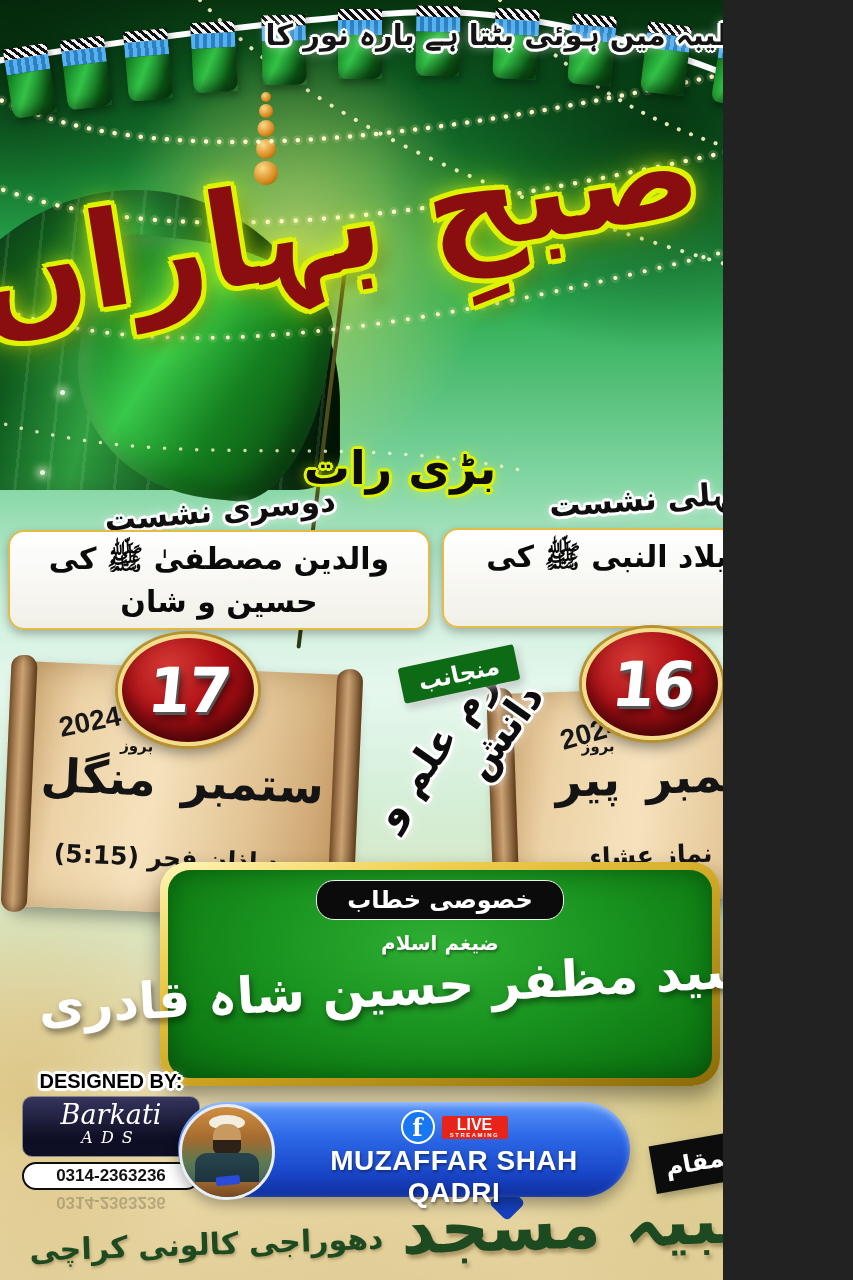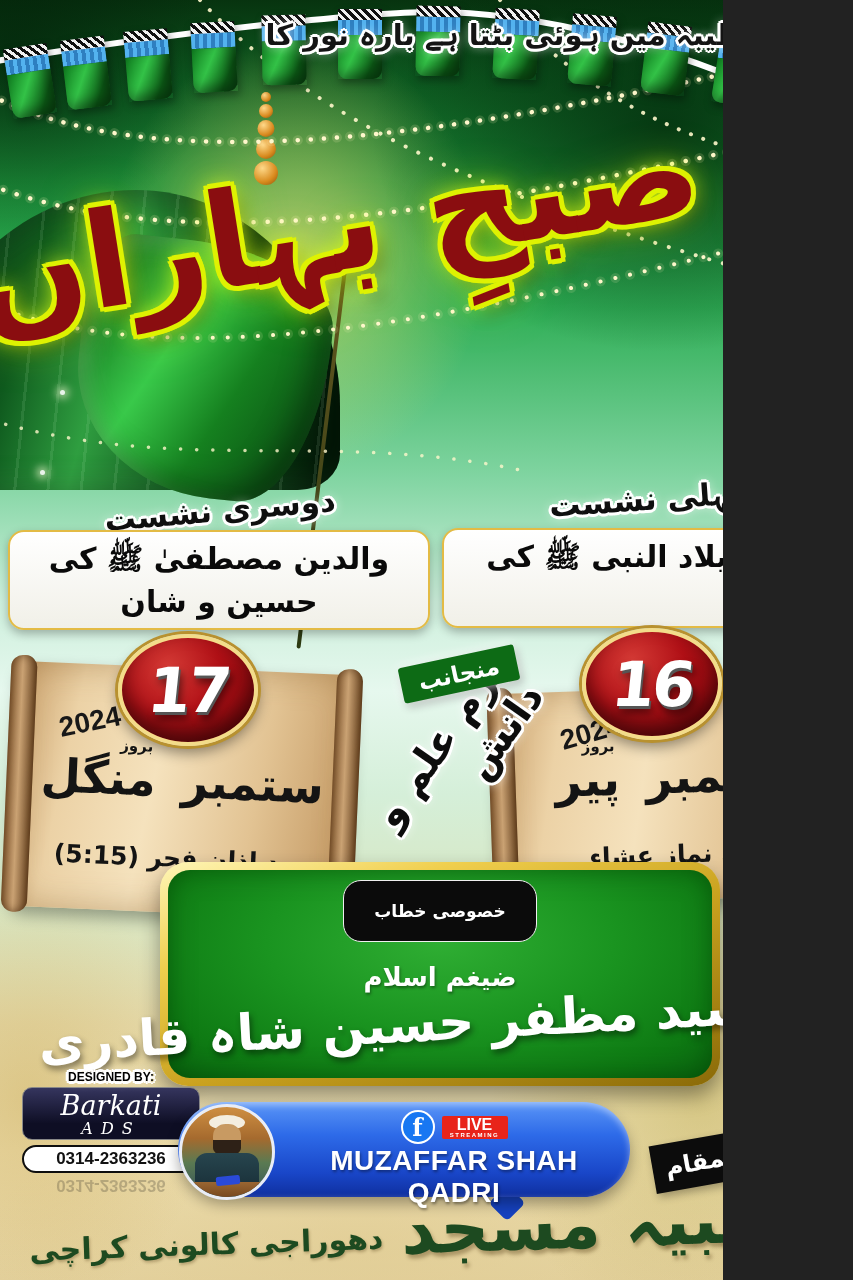--- a/index.html
+++ b/index.html
@@ -91,28 +91,28 @@
   .org-name{left:318px;top:692px;width:250px;height:170px;display:flex;align-items:center;
     justify-content:center;transform:rotate(-55deg);font-size:40px;font-weight:800;color:#0d0d0d;z-index:4;}
   
   .panel-gold{left:160px;top:862px;width:560px;height:224px;border-radius:28px;padding:8px;
     box-sizing:border-box;background:linear-gradient(160deg,#fff6b8 0%,#f0cf4e 25%,#caa21f 55%,#8a6a08 100%);
     box-shadow:0 10px 20px rgba(0,0,0,.38);z-index:7;}
   .panel-green{width:100%;height:100%;border-radius:22px;display:flex;flex-direction:column;align-items:center;
     background:radial-gradient(ellipse at 50% 35%,#2fae33 0%,#1a9420 45%,#0e7a13 80%,#0a6410 100%);
     box-shadow:inset 0 0 26px rgba(0,60,0,.55);}
   .spk-pill{margin-top:10px;background:#0b0b0b;color:#fff;border:1px solid #f0f0f0;border-radius:18px;
-    padding:20px 30px;font-size:17px;font-weight:700;}
-  .honorific{margin-top:20px;font-size:26px;font-weight:700;color:#fff;text-shadow:1px 2px 3px rgba(0,0,0,.4);}
+    padding:5px 30px;font-size:24px;font-weight:700;}
+  .honorific{margin-top:11px;font-size:20px;font-weight:700;color:#fff;text-shadow:1px 2px 3px rgba(0,0,0,.4);}
   .speaker{margin-top:2px;font-size:50px;font-weight:800;color:#fff;transform:rotate(-3deg);
     text-shadow:2px 4px 6px rgba(0,0,0,.45);white-space:nowrap;}
   
   .designer{left:22px;top:1070px;width:178px;text-align:center;z-index:8;}
-  .designer .dhead{font-size:12px;font-weight:800;color:#000;}
-  .dbox{margin-top:3px;border-radius:10px;padding:3px 8px 2px;border:1px solid #888;
+  .designer .dhead{font-size:20px;font-weight:800;color:#000;}
+  .dbox{margin-top:3px;border-radius:10px;padding:3px 8px 10px;border:1px solid #888;
     background:linear-gradient(180deg,#35355e 0%,#0e0e24 70%);}
   .dname{font-family:"DejaVu Serif",serif;font-style:italic;font-size:27px;color:#fff;line-height:30px;}
   .dtype{font-family:"DejaVu Serif",serif;font-style:italic;font-size:16px;color:#fff;
     letter-spacing:8px;line-height:16px;}
   .dphone{margin-top:5px;background:#fff;border:2px solid #0e0e0e;border-radius:14px;padding:2px 6px;
     font-size:17px;font-weight:800;color:#111;font-family:"Liberation Sans",sans-serif;}
   .drefl{margin-top:2px;transform:scaleY(-1);opacity:.22;font-size:17px;font-weight:800;color:#111;
     font-family:"Liberation Sans",sans-serif;}
   
   .live-bar{left:178px;top:1102px;width:452px;height:95px;border-radius:48px;z-index:9;
@@ -256,20 +256,21 @@
       <div class="bgreen"></div>
     </div>
 
   <div class="abs poetry urdu halo-w">
     <div>صبح طیبہ میں ہوئی بٹتا ہے بارہ نور کا</div>
   </div>
 
   <div class="abs title-wrap urdu">
     <div class="title-main halo-y-big">جشن صبحِ بہاراں</div>
   </div>
+  <div class="abs subtitle urdu halo-y-sm">بڑی رات</div>
 
   <div class="abs sess-label urdu halo-w" style="left:450px;top:481px;width:390px;transform:rotate(-4deg);">پہلی نشست</div>
   <div class="abs topic-box urdu" style="left:442px;top:528px;width:402px;text-align:right;">محفلِ میلاد النبی ﷺ کی اہمیت</div>
 
   <div class="abs sess-label urdu halo-w" style="left:20px;top:492px;width:400px;transform:rotate(-5deg);">دوسری نشست</div>
   <div class="abs topic-box urdu" style="left:8px;top:530px;width:418px;">والدین مصطفیٰ ﷺ کی حسین و شان</div>
 
   <div class="abs scroll urdu" style="left:498px;top:688px;width:348px;height:212px;transform:rotate(-2deg);">
     <div class="yr latin" style="left:64px;top:26px;">2024</div>
     <div class="big" style="top:62px;">

